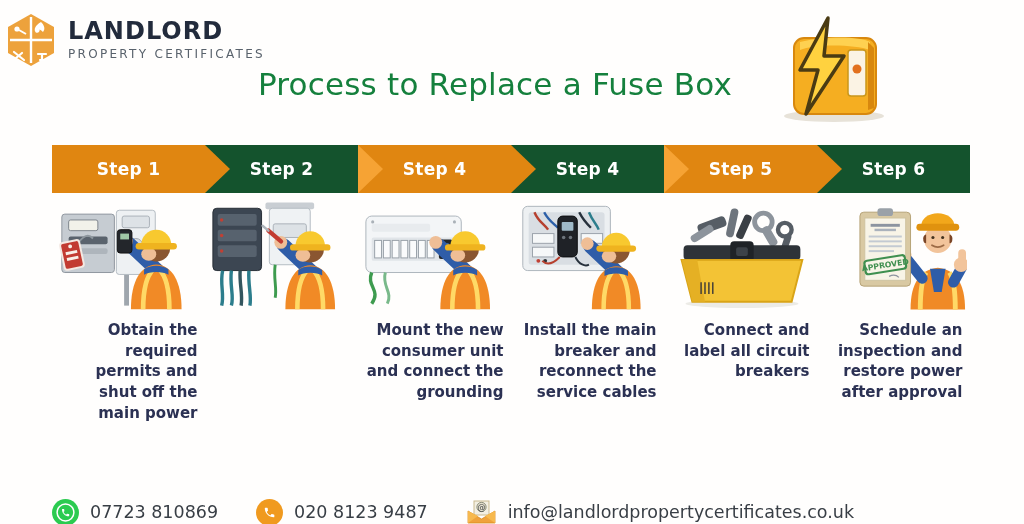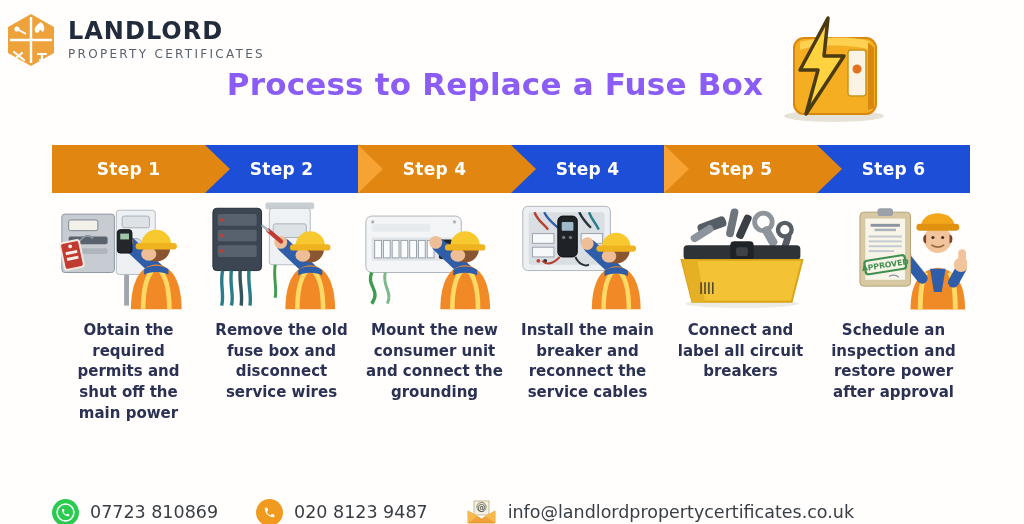--- a/index.html
+++ b/index.html
@@ -10,49 +10,49 @@
   }
 
   
   .logo { position:absolute; left:4px; top:12px; display:flex; align-items:center; gap:10px; }
   .logo-hex { width:54px; height:56px; flex:0 0 auto; }
   .logo-name { font-size:24px; font-weight:bold; color:#222b3c; letter-spacing:1px; line-height:1; }
   .logo-tag  { font-size:12px; color:#59626c; letter-spacing:2.3px; margin-top:4px; }
 
   .page-title {
     position:absolute; left:495px; top:66px; transform:translateX(-50%);
-    font-size:31px; font-weight:bold; color:#8b5cf6; white-space:nowrap; letter-spacing:0.2px;
+    font-size:31px; font-weight:normal; color:#15803d; white-space:nowrap; letter-spacing:0.2px;
   }
   .fusebox-hero { position:absolute; left:764px; top:16px; }
 
   
   .banner { position:absolute; left:52px; top:145px; width:918px; height:48px; display:flex; }
   .seg {
     flex:1; position:relative; display:flex; align-items:center; justify-content:center;
     color:#fff; font-weight:bold; font-size:17px; letter-spacing:0.3px;
   }
   .seg-dark  { background:#e08611;text-align:right; }
-  .seg-light { background:#1d4ed8; }
+  .seg-light { background:#14532d; }
   .seg:not(:last-child)::after {
     content:""; position:absolute; right:-25px; top:0; width:0; height:0;
     border-top:24px solid transparent; border-bottom:24px solid transparent; z-index:2;
   }
   .seg-dark:not(:last-child)::after  { border-left:25px solid #e08611; }
   .seg-light:not(:last-child)::after { border-left:25px solid #f6a334; }
   .seg:nth-child(1){z-index:6}.seg:nth-child(2){z-index:5}.seg:nth-child(3){z-index:4}
   .seg:nth-child(4){z-index:3}.seg:nth-child(5){z-index:2}.seg:nth-child(6){z-index:1}
   .seg-label { position:relative; }
 
   
   .steps { position:absolute; left:52px; top:198px; width:918px; display:flex; }
   .step-col { flex:1; display:flex; flex-direction:column; align-items:center; }
   .step-art { width:146px; height:114px; }
   .step-desc {
     margin-top:8px; font-size:15px; font-weight:bold; color:#2b3153;
-    text-align:center; line-height:1.38; max-width:138px;
+    text-align:right; line-height:1.38; max-width:138px;
   }
 
   
   .footer { position:absolute; left:52px; right:52px; top:497px; height:30px; display:flex; align-items:center; }
   .contact-item { display:flex; align-items:center; gap:11px; font-size:17.5px; color:#383e45; }
   .contact-item + .contact-item { margin-left:38px;text-align:right; }
   .contact-email { margin-left:auto; }
   .hidden-defs { position:absolute; width:0; height:0; overflow:hidden; }
 </style>
 </head>
@@ -165,21 +165,20 @@
         <path d="M32 72 C31 86 35 96 33 108" stroke="#33555e" stroke-width="3.5" fill="none"></path>
         <path d="M41 72 C40 88 44 98 42 108" stroke="#2c7d8c" stroke-width="3.5" fill="none"></path>
         <rect x="58" y="2" width="50" height="7" rx="2" fill="#c9ced3"></rect>
         <rect x="62" y="8" width="42" height="58" rx="3" fill="#eff2f4" stroke="#b4bbc2"></rect>
         <rect x="66" y="24" width="34" height="14" rx="2" fill="#dde2e6" stroke="#aab1b8"></rect>
         <path d="M68 66 C66 80 70 90 68 100" stroke="#3e9b4f" stroke-width="3" fill="none"></path>
         <use href="#sym-worker" x="60" y="8" width="88" height="104"></use>
         <path d="M74 42 L61 31" stroke="#c23b31" stroke-width="4.5" stroke-linecap="round"></path>
         <path d="M61 31 L55 26" stroke="#aeb5bc" stroke-width="2.5" stroke-linecap="round"></path>
       </svg>
-      <div class="step-desc">Remove the old fuse box and disconnect service wires</div>
     </div>
 
     <div class="step-col">
       <svg class="step-art" viewBox="0 0 150 112">
         <rect x="4" y="16" width="98" height="58" rx="6" fill="#f3f5f7" stroke="#acb4bb"></rect>
         <circle cx="11" cy="22" r="1.6" fill="#aab1b8"></circle>
           <circle cx="95" cy="22" r="1.6" fill="#aab1b8"></circle>
         <rect x="10" y="24" width="60" height="8" rx="2" fill="#e8ebee"></rect>
         <rect x="10" y="38" width="86" height="24" rx="2" fill="#e1e5e9"></rect>
         <rect x="13" y="41" width="7" height="18" fill="#fafbfc" stroke="#98a0a8"></rect>

